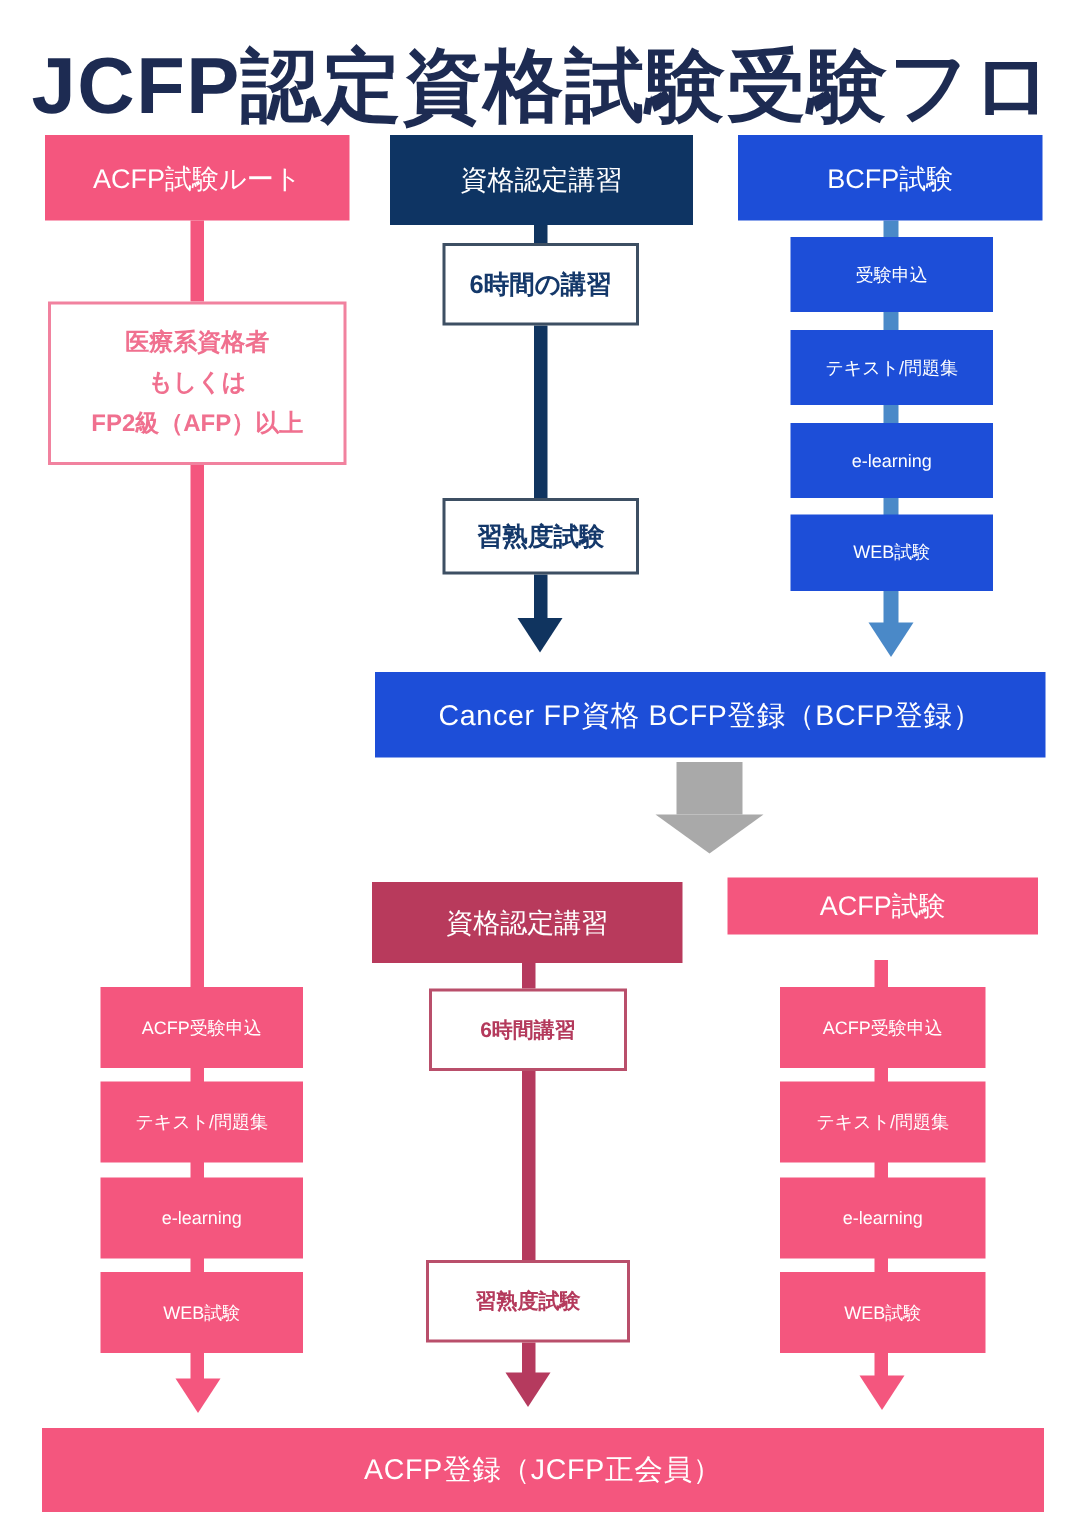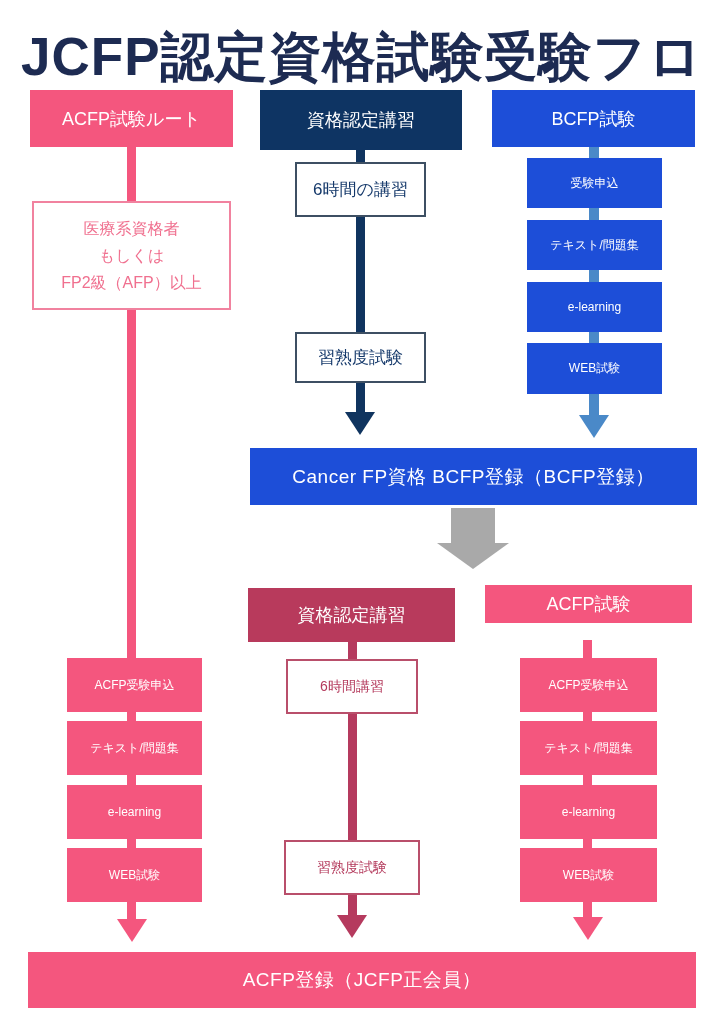--- a/index.html
+++ b/index.html
@@ -26,21 +26,21 @@
   .pink-line{background:#f4567e;}
   .navy-line{background:#10345f;}
   .blue-line{background:#4a89c8;}
   .crimson-line{background:#b53a5e;}
   .arrowhead{
     position:absolute;width:0;height:0;
     border-left:15px solid transparent;border-right:15px solid transparent;
   }
   .outline-box{
     position:absolute;background:#ffffff;box-sizing:border-box;
-    display:flex;align-items:center;justify-content:center;text-align:center;
+    display:flex;align-items:center;justify-content:center;text-align:center;font-weight:bold;
   }
   .cond{
     border:2px solid #f1829f;color:#f0708f;font-size:16px;line-height:1.7;
   }
   .navy-outline{border:2px solid #3d4f63;color:#14386a;font-size:17px;}
   .crimson-outline{border:2px solid #b94f6b;color:#b43a5c;font-size:14px;}
   .gray-stem{position:absolute;background:#a9a9a9;}
   .gray-head{
     position:absolute;width:0;height:0;
     border-left:36px solid transparent;border-right:36px solid transparent;

